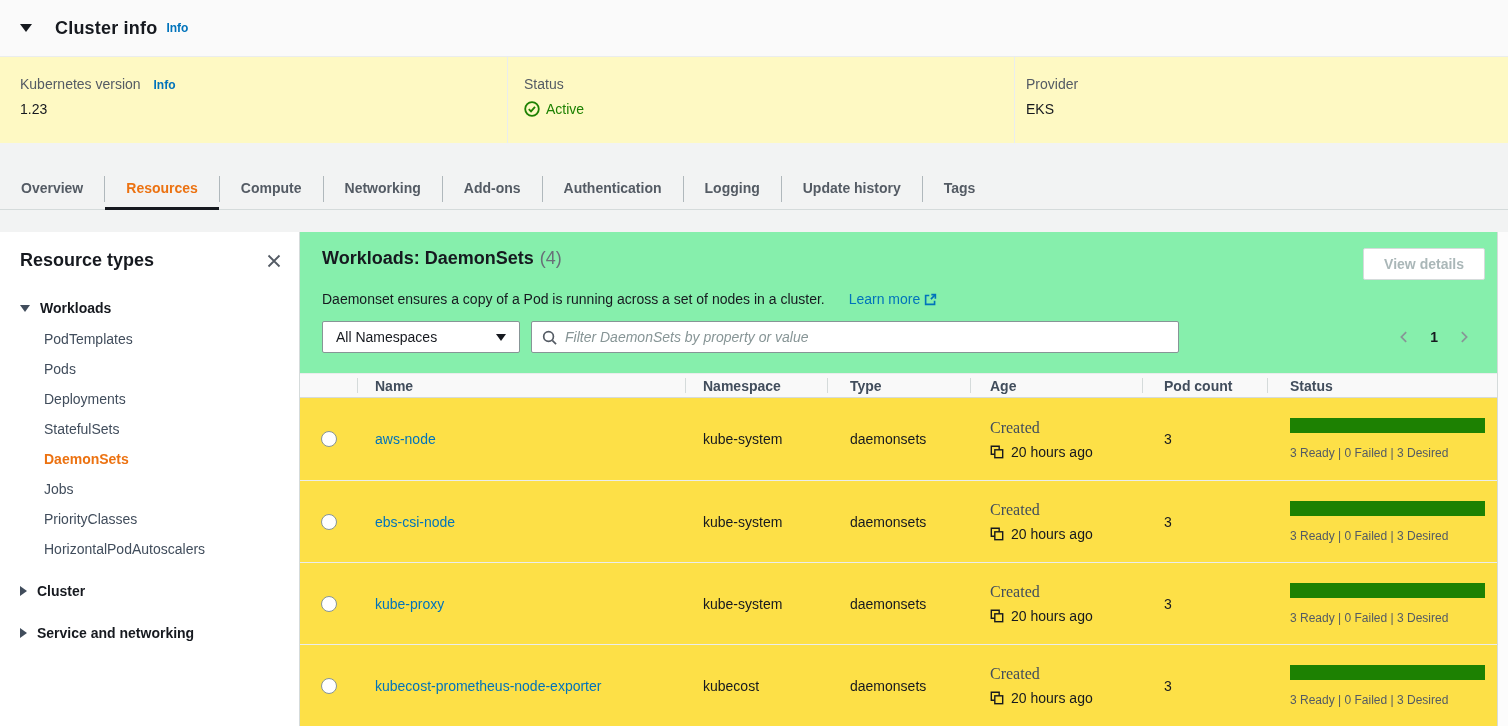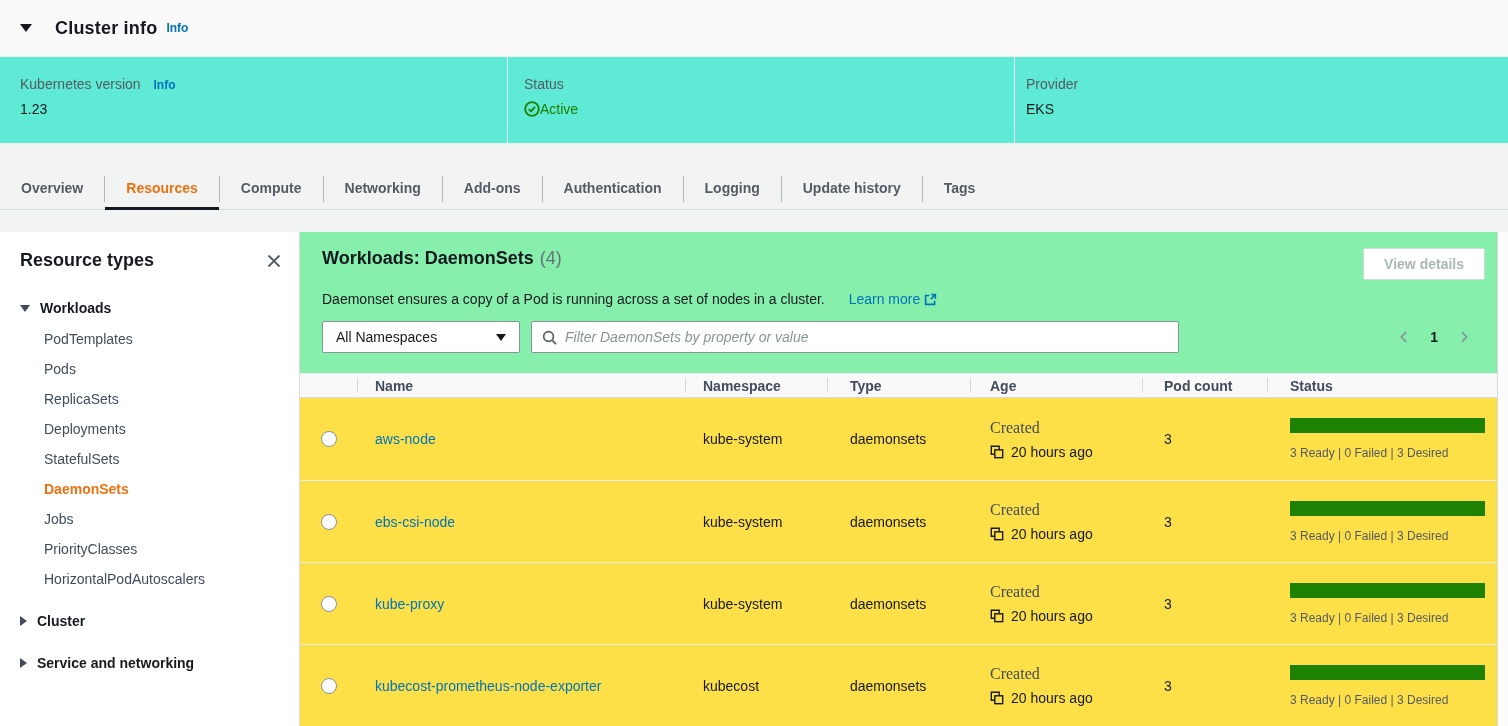--- a/index.html
+++ b/index.html
@@ -4,36 +4,36 @@
 <style>
   * { box-sizing: border-box; margin: 0; padding: 0; }
   html,body { width:1508px; height:726px; overflow:hidden; }
   body {
     background:#f2f3f3;
     font-family:"Liberation Sans", sans-serif;
     color:#16191f;
     font-size:14px;
   }
   
-  .cluster-card { background:#5eead4; }
+  .cluster-card { background:#fef9c3; }
   .card-header {
     height:57px; background:#fafafa; border-bottom:1px solid #eaeded;
     display:flex; align-items:center; padding-left:20px;
   }
   .caret-down { width:0;height:0;border-left:6px solid transparent;border-right:6px solid transparent;border-top:8px solid #16191f; }
   .caret-right { width:0;height:0;border-top:5px solid transparent;border-bottom:5px solid transparent;border-left:7px solid #414d5c; }
   .card-header h1 { font-size:18px; font-weight:700; margin-left:23px; letter-spacing:.2px; }
   .info-link { color:#0073bb; font-size:12px; font-weight:700; margin-left:9px; text-decoration:none; cursor:pointer; }
   .card-body { display:flex; height:86px; }
   .info-col { width:508px; padding:19px 0 0 20px; }
   .info-col + .info-col { border-left:1px solid #eaeded; padding-left:16px; }
   .info-col:last-child { width:495px; padding-left:11px; }
   .info-label { color:#545b64; font-size:14px; }
   .info-value { margin-top:9px; font-size:14px; color:#16191f; }
-  .status-value { display:flex; align-items:center; color:#1d8102; }
+  .status-value { display:flex; align-items:center; gap:6px; color:#1d8102; }
   
   .tab-strip { margin-top:25px; height:42px; display:flex; align-items:center; border-bottom:1px solid #d5dbdb; }
   .tab { position:relative; height:41px; line-height:41px; padding:0 21px; font-size:14px; font-weight:700; color:#545b64; cursor:pointer; white-space:nowrap; }
   .tab.active { color:#ec7211; }
   .tab.active::after { content:''; position:absolute; left:0; right:0; bottom:-1px; height:3px; background:#16191f; }
   .tab-div { width:1px; height:26px; background:#b0b8bc; }
   
   .main-panel { margin-top:22px; height:494px; background:#fff; display:flex; overflow:hidden; }
   .sidebar { width:300px; flex:0 0 300px; border-right:1px solid #d5dbdb; padding:18px 15px 0 20px; }
   .sidebar-title-row { display:flex; align-items:center; justify-content:space-between; }
@@ -169,21 +169,20 @@
     </div>
     <div class="tree">
       <div class="group">
         <div class="group-header">
           <span class="caret-down"></span>
           <span>Workloads</span>
         </div>
         <ul class="tree-items">
           <li class="tree-item">PodTemplates</li>
           <li class="tree-item">Pods</li>
-          <li class="tree-item">ReplicaSets</li>
           <li class="tree-item">Deployments</li>
           <li class="tree-item">StatefulSets</li>
           <li class="tree-item selected">DaemonSets</li>
           <li class="tree-item">Jobs</li>
           <li class="tree-item">PriorityClasses</li>
           <li class="tree-item">HorizontalPodAutoscalers</li>
         </ul>
       </div>
       <div class="group">
         <div class="group-header">

